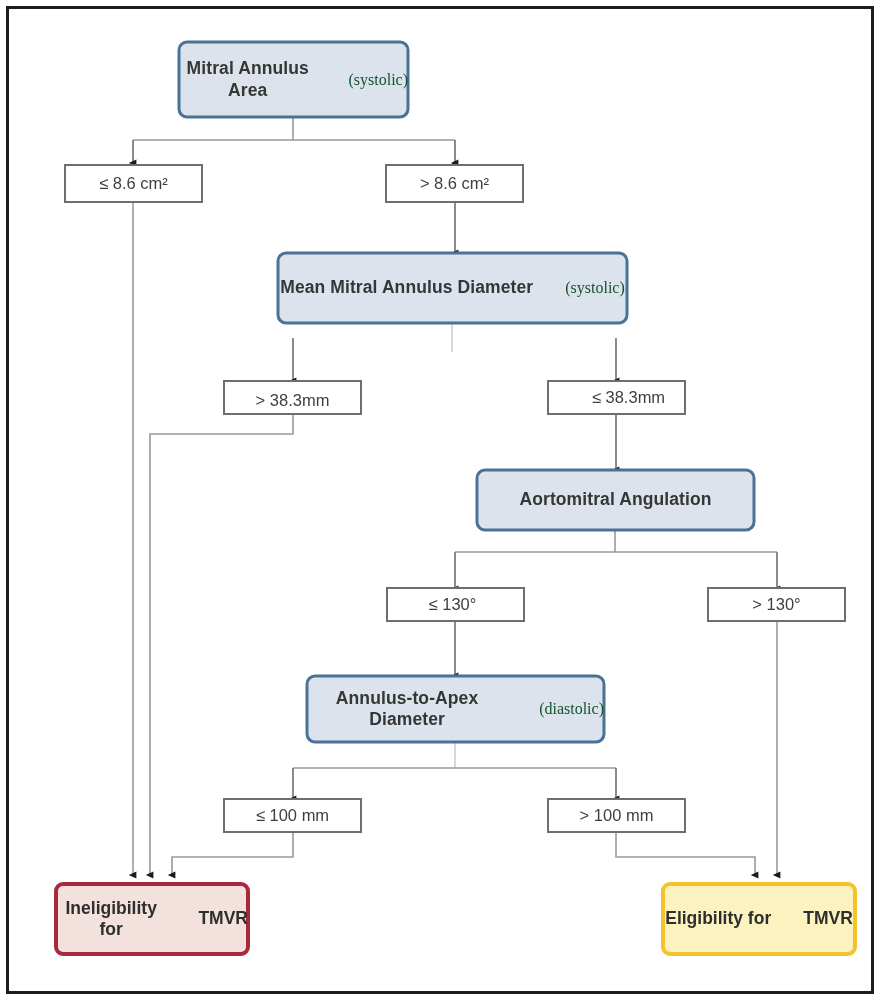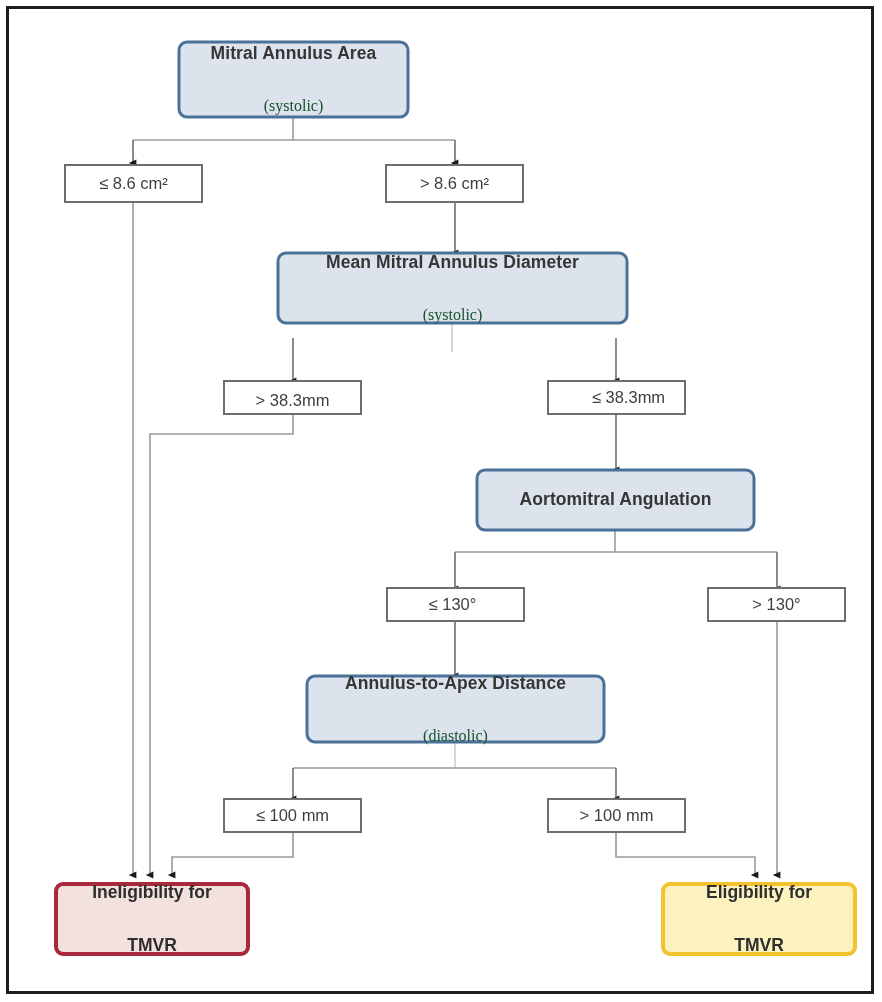--- a/index.html
+++ b/index.html
@@ -29,21 +29,21 @@
     position: absolute;
     left: 0;
     top: 0;
     width: 882px;
     height: 1002px;
   }
   .node-label {
     position: absolute;
     box-sizing: border-box;
     display: flex;
-    flex-direction: column;
+    flex-direction: row;
     align-items: center;
     justify-content: center;
     text-align: center;
     line-height: 1.22;
     color: #3b3b3b;
     pointer-events: none;
     gap: 32px;
   }
   .n-title {
     font-weight: bold;
@@ -172,21 +172,21 @@
 
   <div class="node-label" style="left:387px; top:588px; width:115px; height:33px;padding-left:16px;">
     <span class="c-title">≤ 130°</span>
   </div>
 
   <div class="node-label" style="left:708px; top:588px; width:137px; height:33px;justify-content:center;">
     <span class="c-title">&gt; 130°</span>
   </div>
 
   <div class="node-label" style="left:307px; top:676px; width:297px; height:66px;">
-    <span class="n-title">Annulus-to-Apex Distance</span>
+    <span class="n-title">Annulus-to-Apex Diameter</span>
     <span class="n-sub">(diastolic)</span>
   </div>
 
   <div class="node-label" style="left:224px; top:799px; width:137px; height:33px;">
     <span class="c-title">≤ 100 mm</span>
   </div>
 
   <div class="node-label" style="left:548px; top:799px; width:137px; height:33px;">
     <span class="c-title">&gt; 100 mm</span>
   </div>

